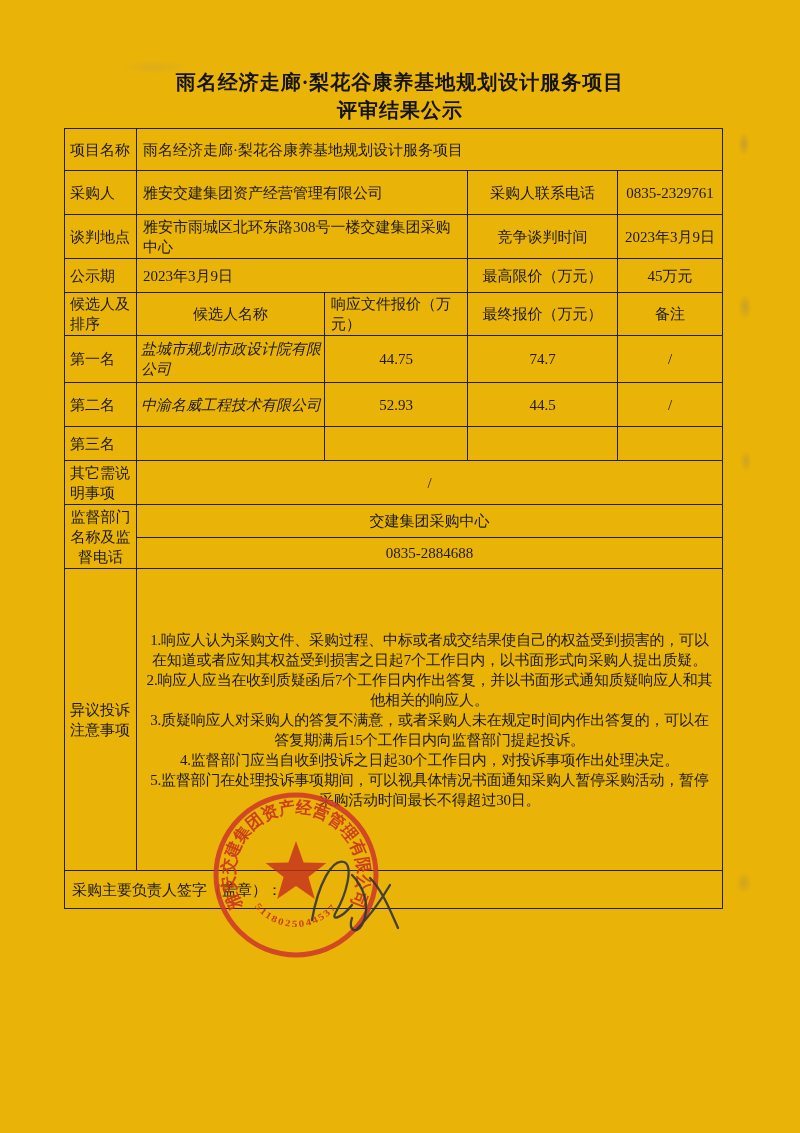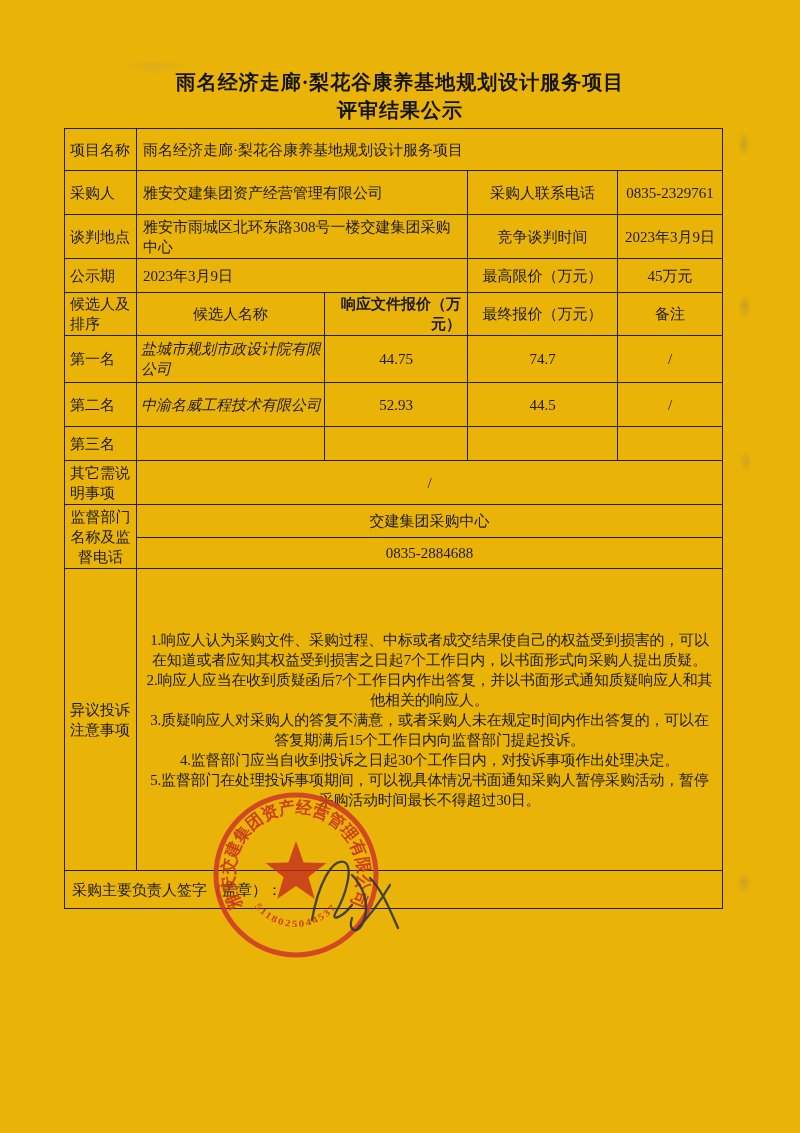--- a/index.html
+++ b/index.html
@@ -25,21 +25,21 @@
     border:1.6px solid #1f1f1f;
     font-size:15px;color:#1a1a1a;line-height:20px;
     vertical-align:middle;overflow:hidden;
     word-break:break-all;
   }
   td.lbl{text-align:left;padding:1px 4px 1px 5px;}
   td.sup-lbl{text-align:center;padding:1px 3px;}
   td.val{text-align:left;padding:1px 4px 1px 6px;}
   td.name{text-align:left;padding:1px 2px 1px 4px;font-style:italic;}
   td.ctr{text-align:center;padding:1px 4px;}
-  td.hdr-wrap{text-align:right;padding:1px 6px;font-weight:bold;}
+  td.hdr-wrap{text-align:left;padding:1px 6px;}
   td.obj{
     text-align:center;padding:2px 7px;line-height:21px;letter-spacing:-0.2px;
   }
   td.sign{text-align:left;padding-left:7px;font-size:15px;}
   .smudge{position:absolute;pointer-events:none;}
   .seal-wrap{position:absolute;left:201px;top:780px;width:190px;height:190px;}
   .sig-wrap{position:absolute;left:290px;top:845px;width:130px;height:100px;}
 </style>
 </head>
 <body>

